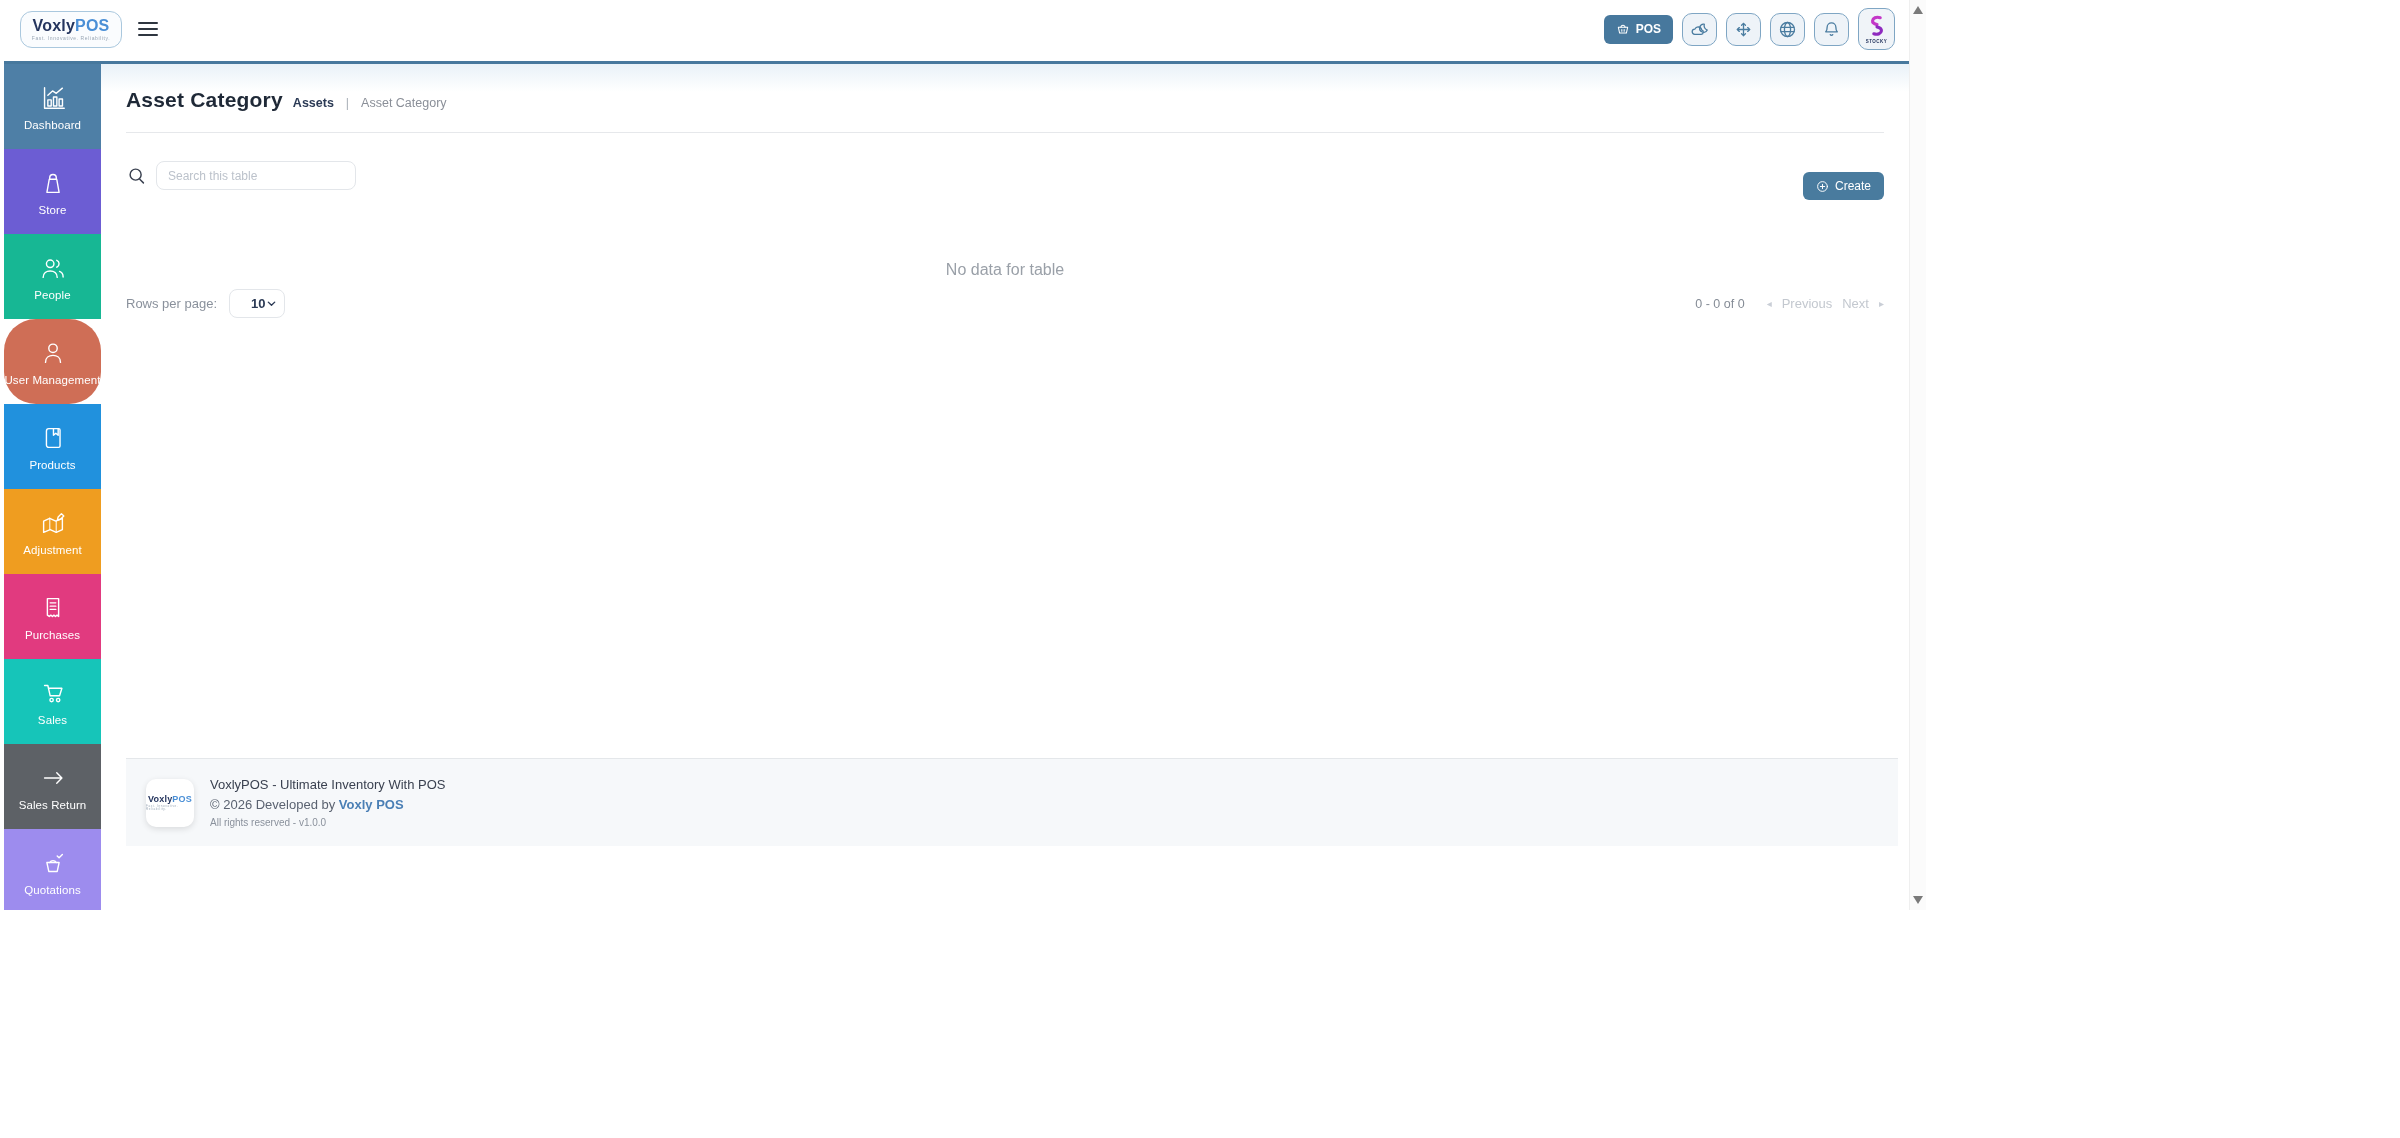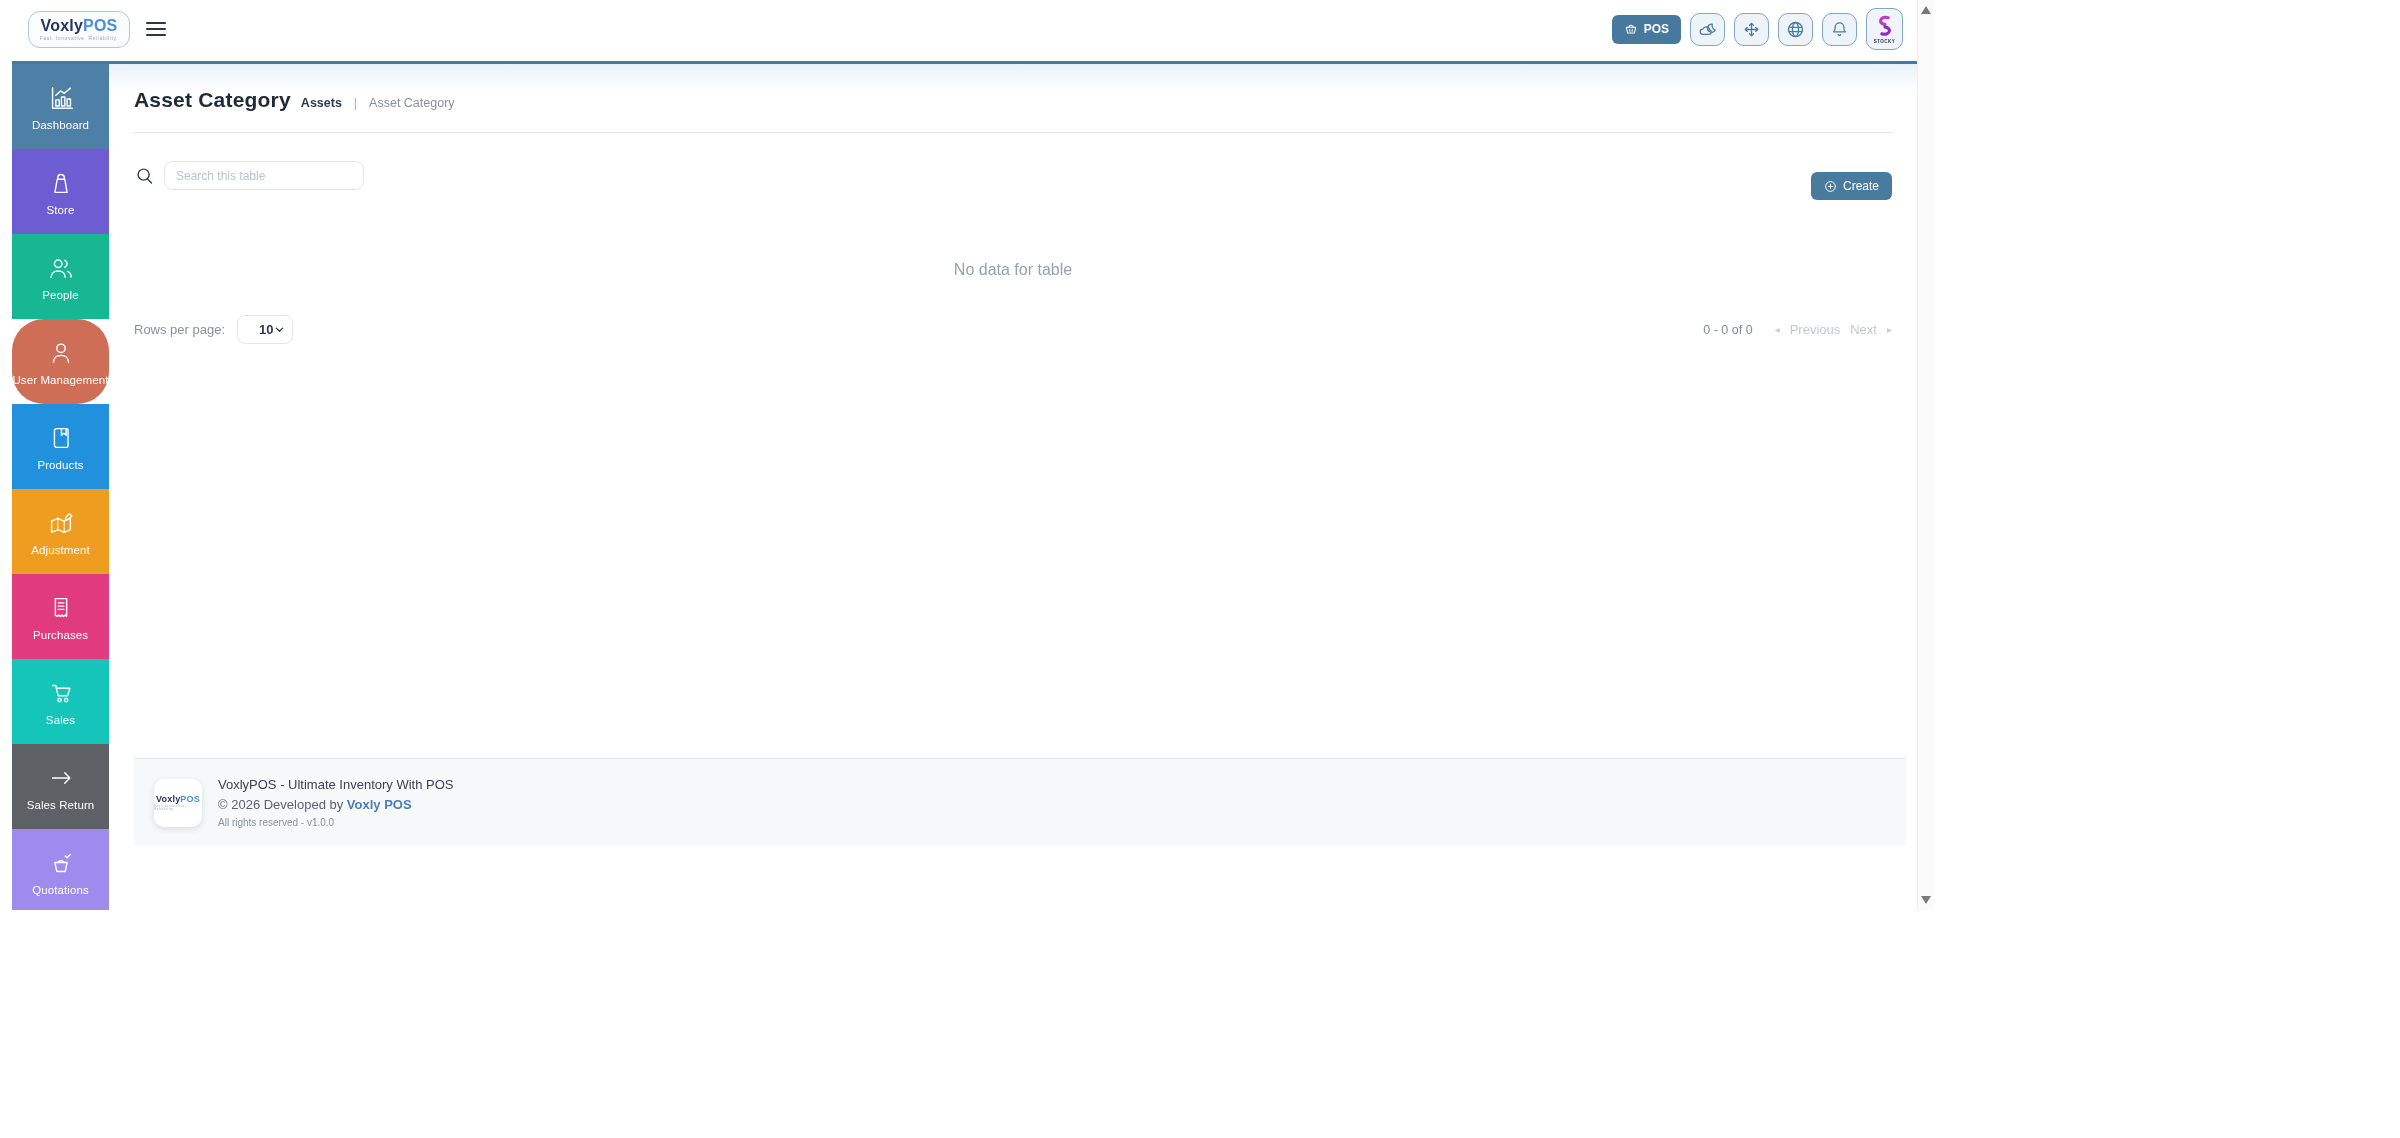--- a/index.html
+++ b/index.html
@@ -1,18 +1,18 @@
 <!DOCTYPE html>
 <html><head>
 <meta charset="utf-8">
 <style>
   * { margin:0; padding:0; box-sizing:border-box; }
   html,body { width:2400px; height:1138px; background:#ffffff;
     font-family:"Liberation Sans","DejaVu Sans",sans-serif; }
-  .viewport { position:absolute; left:12px; top:0; width:1922px; height:910px; background:#fff; overflow:hidden; }
+  .viewport { position:absolute; left:4px; top:0; width:1922px; height:910px; background:#fff; overflow:hidden; }
 
   
   .topbar { position:absolute; left:0; top:0; width:1905px; height:64px; background:#fff;
     border-bottom:3px solid #47789d; display:flex; align-items:center; padding:0 14px 3px 16px; }
   .logo-badge { width:102px; height:37px; border:1.5px solid #aac8de; border-radius:12px; background:#fafcfe;
     display:flex; flex-direction:column; align-items:center; justify-content:center; line-height:1; cursor:pointer; }
   .logo-text { font-size:16px; font-weight:bold; letter-spacing:.2px; }
   .logo-text .lt1 { color:#25355e; } .logo-text .lt2 { color:#4a8fd6; }
   .logo-tag { font-size:5px; color:#9aa7b5; letter-spacing:.6px; margin-top:2px; }
   .hamburger { margin-left:16px; width:20px; display:flex; flex-direction:column; gap:4px; cursor:pointer; }
@@ -55,21 +55,21 @@
   .tablebox { margin-top:47px; }
   .thead { height:34px; background:#f2f3f5; border-bottom:1px solid #e4e6ea; display:flex; align-items:center;
     padding:0 14px; font-size:12.5px; font-weight:bold; color:#3c4257; }
   .th { display:flex; align-items:center; justify-content:space-between; }
   .th-name { width:512px; }
   .th-desc { width:746px; margin-left:12px; }
   .th-action { margin-left:auto; }
   .sort { display:flex; flex-direction:column; line-height:5px; font-size:6px; color:#a8adb6; cursor:pointer; }
   .empty-row { text-align:center; padding:14px 0 10px; font-size:16px; color:#9aa0a8; }
 
-  .pager { margin-top:26px; display:flex; align-items:center; }
+  .pager { display:flex; align-items:center; }
   .rpp-label { font-size:13px; color:#8a919c; }
   .rpp-select { margin-left:12px; width:56px; height:29px; border:1px solid #e3e6ea; border-radius:8px;
     background:#fff; display:flex; align-items:center; justify-content:space-between; padding:0 21px;
     font-size:13px; font-weight:bold; color:#2b3a55; cursor:pointer; }
   .pager-right { margin-left:auto; display:flex; align-items:center; gap:22px; }
   .range-text { font-size:12.5px; color:#858c96; }
   .page-nav { display:flex; align-items:center; gap:10px; }
   .nav-arrow { font-size:10px; color:#c9ced6; cursor:default; }
   .nav-label { font-size:13px; color:#c3c8cf; cursor:default; }
 

